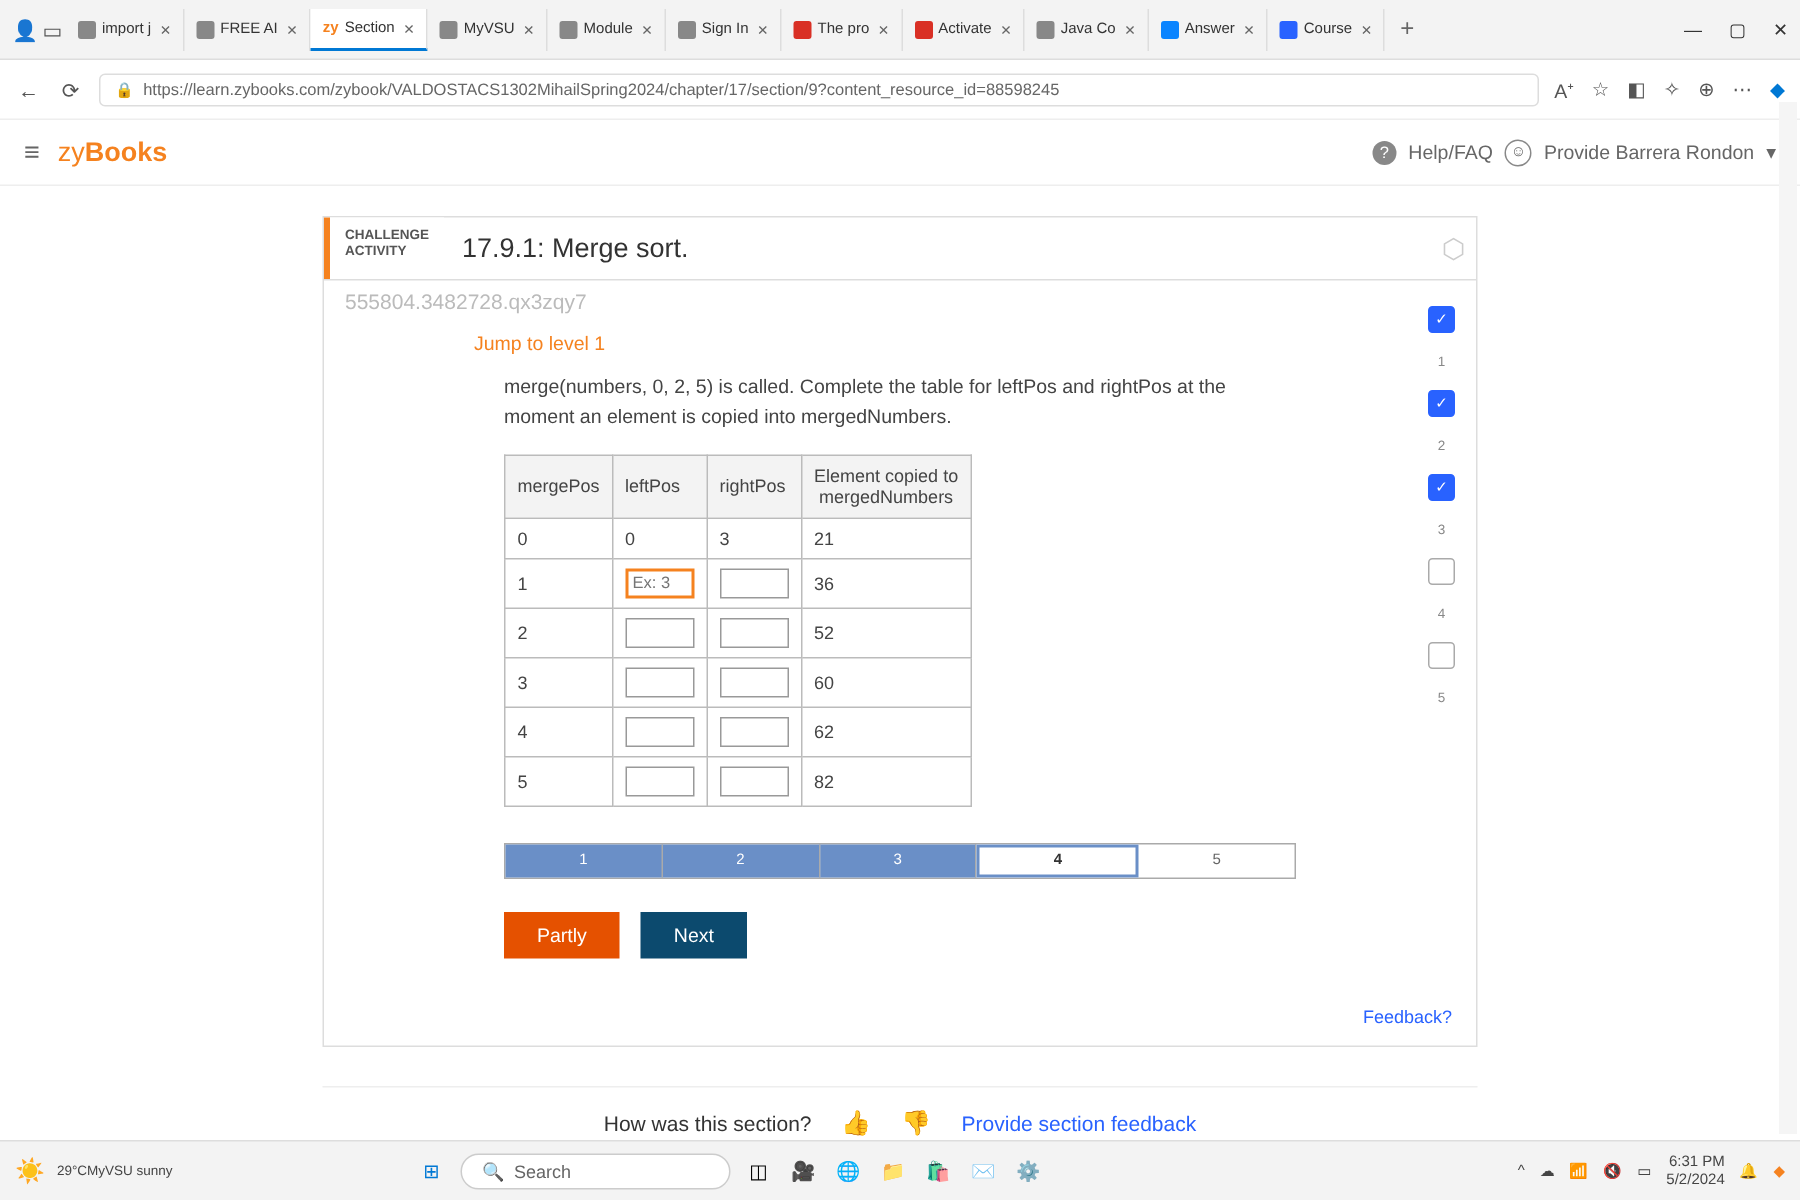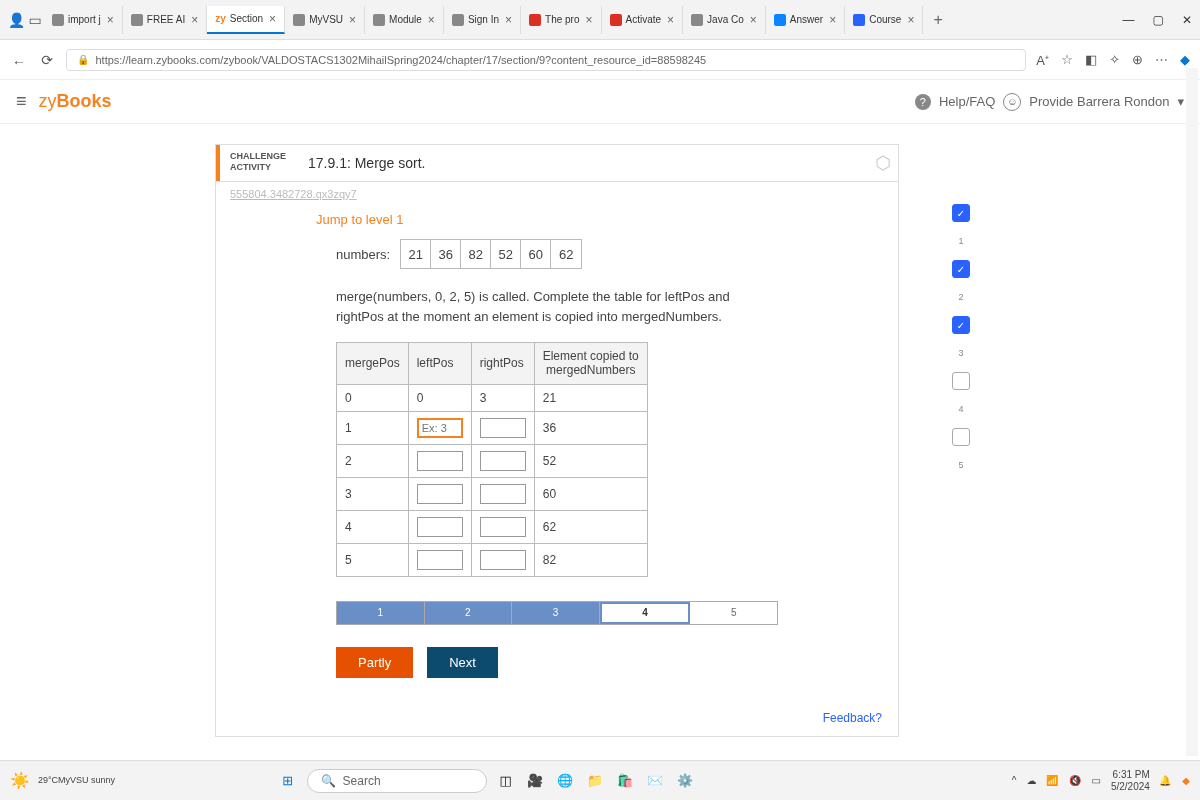--- a/index.html
+++ b/index.html
@@ -25,26 +25,26 @@
 .hamburger { font-size: 18px; color: #666; }
 .zy-logo { font-size: 18px; color: #F5821F; font-weight: 400; }
 .zy-logo b { font-weight: 700; }
 .breadcrumb { font-size: 13px; color: #F5821F; }
 .zy-header-right { margin-left: auto; display: flex; align-items: center; gap: 8px; font-size: 13px; color: #666; }
 .help-ico { width: 16px; height: 16px; border-radius: 50%; background: #888; color: #fff; display: flex; align-items: center; justify-content: center; font-size: 11px; }
 .user-ico { width: 18px; height: 18px; border: 1px solid #888; border-radius: 50%; display: flex; align-items: center; justify-content: center; font-size: 10px; }
 
 
 .content { padding: 20px 0 0 0; display: flex; justify-content: center; position: relative; }
-.activity-card { width: 684px; border: 1px solid #ddd; background: #fff; }
+.activity-card { width: 770px; border: 1px solid #ddd; background: #fff; }
 .activity-head { display: flex; align-items: stretch; border-bottom: 1px solid #ddd; }
 .activity-badge { background: #fff; border-left: 4px solid #F5821F; padding: 6px 10px; font-size: 9px; font-weight: 700; color: #555; line-height: 1.2; }
-.activity-title { padding: 10px 12px; font-size: 14px; color: #333; flex: 1; }
+.activity-title { padding: 10px 12px; font-size: 18px; color: #333; flex: 1; }
 .bookmark { width: 30px; display: flex; align-items: center; justify-content: center; color: #ccc; font-size: 18px; }
-.qid { font-size: 11px; color: #bbb; padding: 6px 14px; text-decoration: underline; }
+.qid { font-size: 14px; color: #bbb; padding: 6px 14px; }
 .jump { color: #F5821F; font-size: 13px; padding: 6px 14px 12px 100px; }
 
 .inner { padding: 0 120px 20px 120px; }
 .numbers-row { display: flex; align-items: center; gap: 10px; font-size: 13px; color: #444; margin-bottom: 18px; }
 .num-boxes { display: flex; border: 1px solid #bbb; }
 .num-boxes span { width: 30px; height: 28px; display: flex; align-items: center; justify-content: center; border-right: 1px solid #bbb; font-size: 13px; }
 .num-boxes span:last-child { border-right: none; }
 .prompt-text { font-size: 13px; color: #444; line-height: 1.5; margin-bottom: 16px; }
 
 .merge-table { border-collapse: collapse; font-size: 12px; color: #444; margin-bottom: 24px; }
@@ -199,31 +199,20 @@
           <div>CHALLENGE</div>
             <div>ACTIVITY</div>
         </div>
         <div class="activity-title">17.9.1: Merge sort.</div>
         <div class="bookmark">⬡</div>
       </div>
       <div class="qid">555804.3482728.qx3zqy7</div>
       <div class="jump">Jump to level 1</div>
 
       <div class="inner">
-        <div class="numbers-row">
-          <span>numbers:</span>
-          <div class="num-boxes">
-            <span>21</span>
-            <span>36</span>
-            <span>82</span>
-            <span>52</span>
-            <span>60</span>
-            <span>62</span>
-          </div>
-        </div>
         <div class="prompt-text">merge(numbers, 0, 2, 5) is called. Complete the table for leftPos and rightPos at the moment an element is copied into mergedNumbers.</div>
 
         <table class="merge-table">
           <tbody>
               <tr>
             <th>mergePos</th>
             <th>leftPos</th>
             <th>rightPos</th>
             <th class="last"><span>Element copied to</span><br><span>mergedNumbers</span></th>
           </tr>

